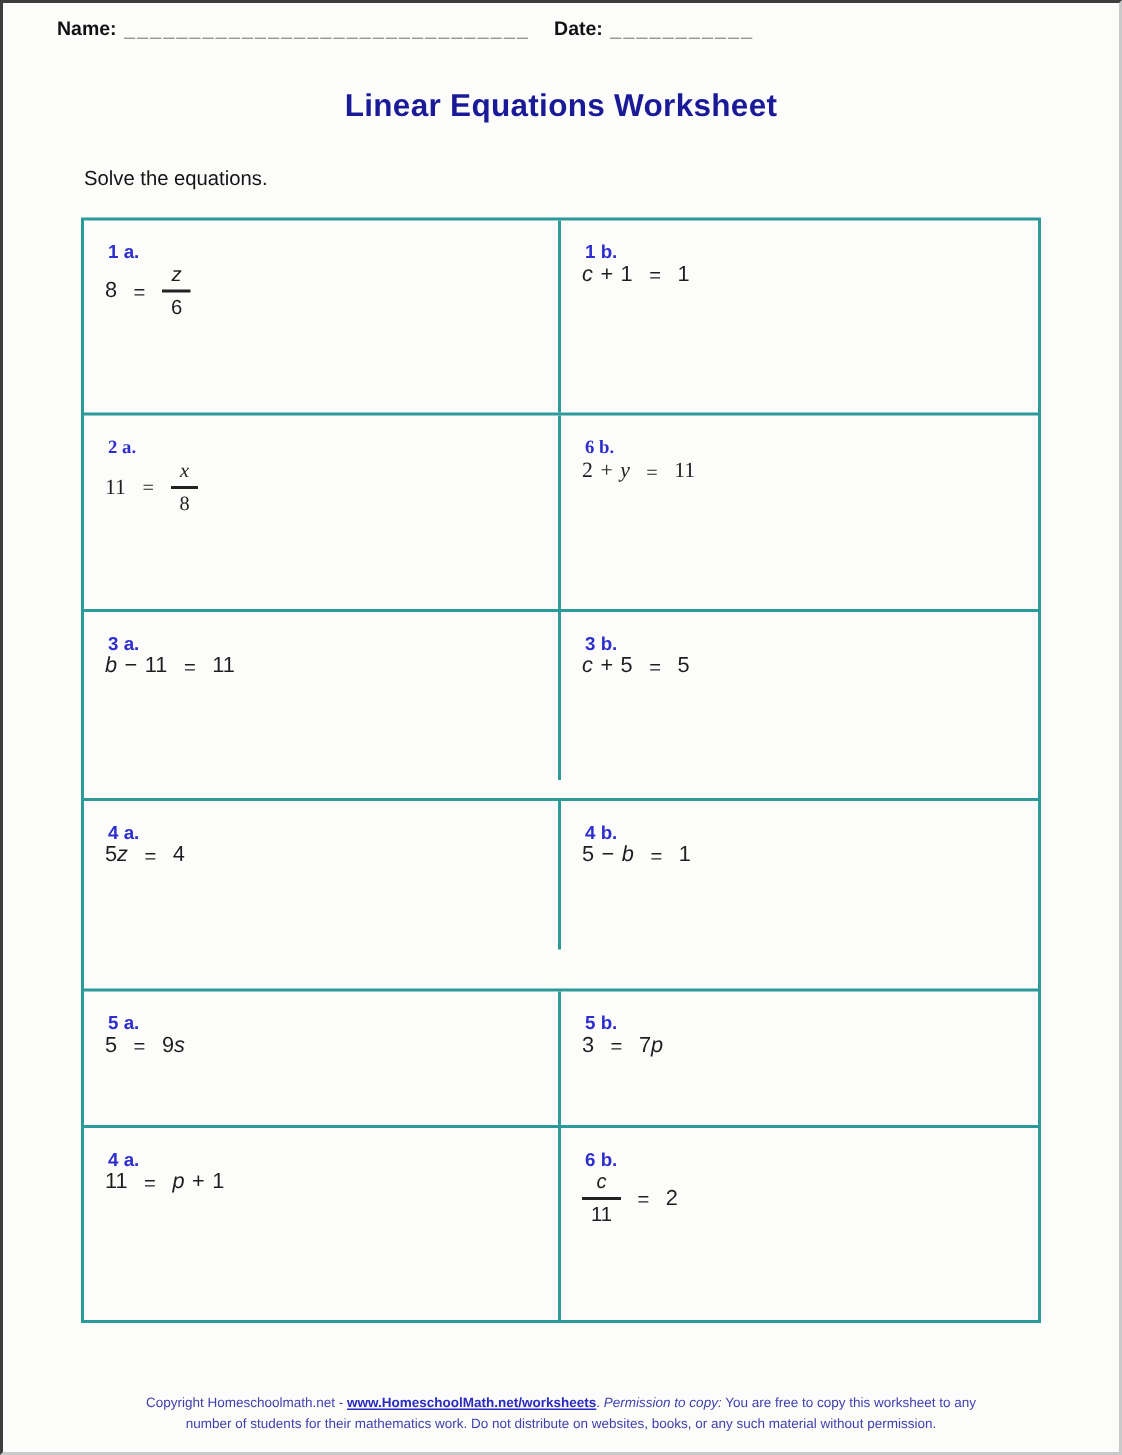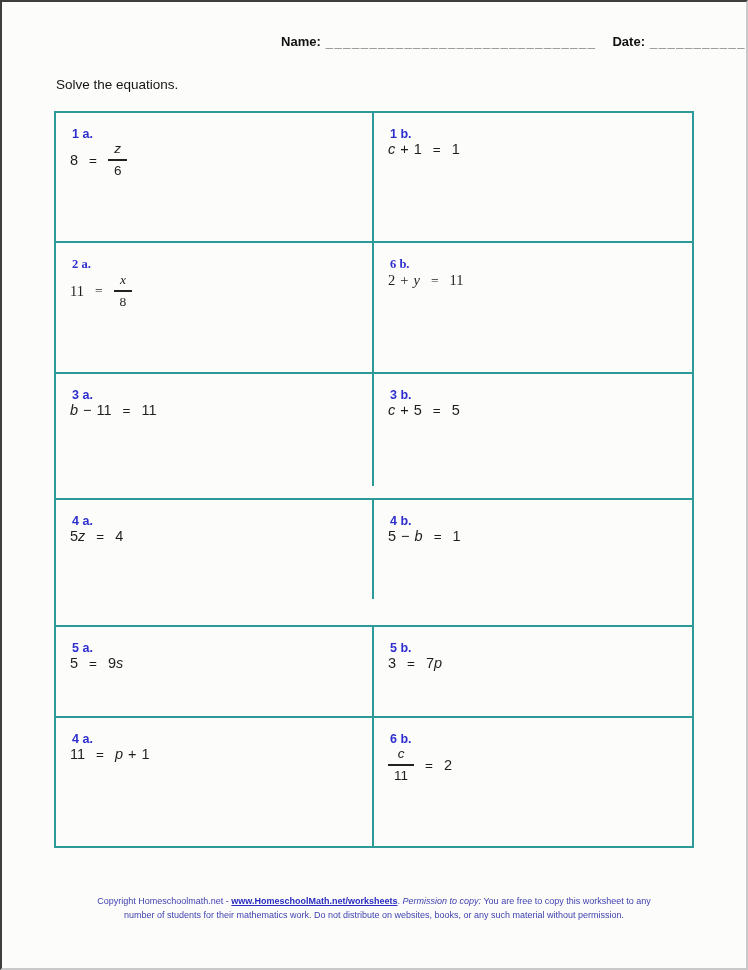--- a/index.html
+++ b/index.html
@@ -17,25 +17,26 @@
     width: 748px;
     height: 970px;
     background: #fcfdfb;
     border-top: 2px solid #3e3e3e;
     border-left: 2px solid #3e3e3e;
     border-right: 2px solid #c9c9c9;
     border-bottom: 2px solid #c9c9c9;
     overflow: hidden;
   }
   .head-row {
-    padding-top: 32px;
-    text-align: right;
+    padding-top: 9px;
+    text-align: left;
     font-size: 13px;
     color: #111;
     white-space: nowrap;
+    margin-left: 36px;
   }
   .hlabel { font-weight: bold; }
   .hline { color: #8a8a8a; letter-spacing: 1.5px; margin-left: 5px; }
   .date-label { margin-left: 16px; }
   .title {
     margin-top: 33px;
     text-align: center;
     color: var(--title-navy);
     font-size: 21px;
     font-weight: bold;
@@ -112,20 +113,21 @@
 </style>
 </head>
 <body>
 
 <div class="page">
 
   <div class="head-row">
     <span class="hlabel">Name:</span><span class="hline">_______________________________</span><span class="hlabel date-label">Date:</span><span class="hline">___________</span>
   </div>
 
+  <div class="title">Linear Equations Worksheet</div>
 
   <div class="instruction">Solve the equations.</div>
 
   <div class="grid" id="grid">
       <div class="prow">
         <div class="cell">
     <span class="plabel">1 a.</span>
     <span class="equation">
             <span class="tok">8</span>
             <span class="eqsign">=</span>

